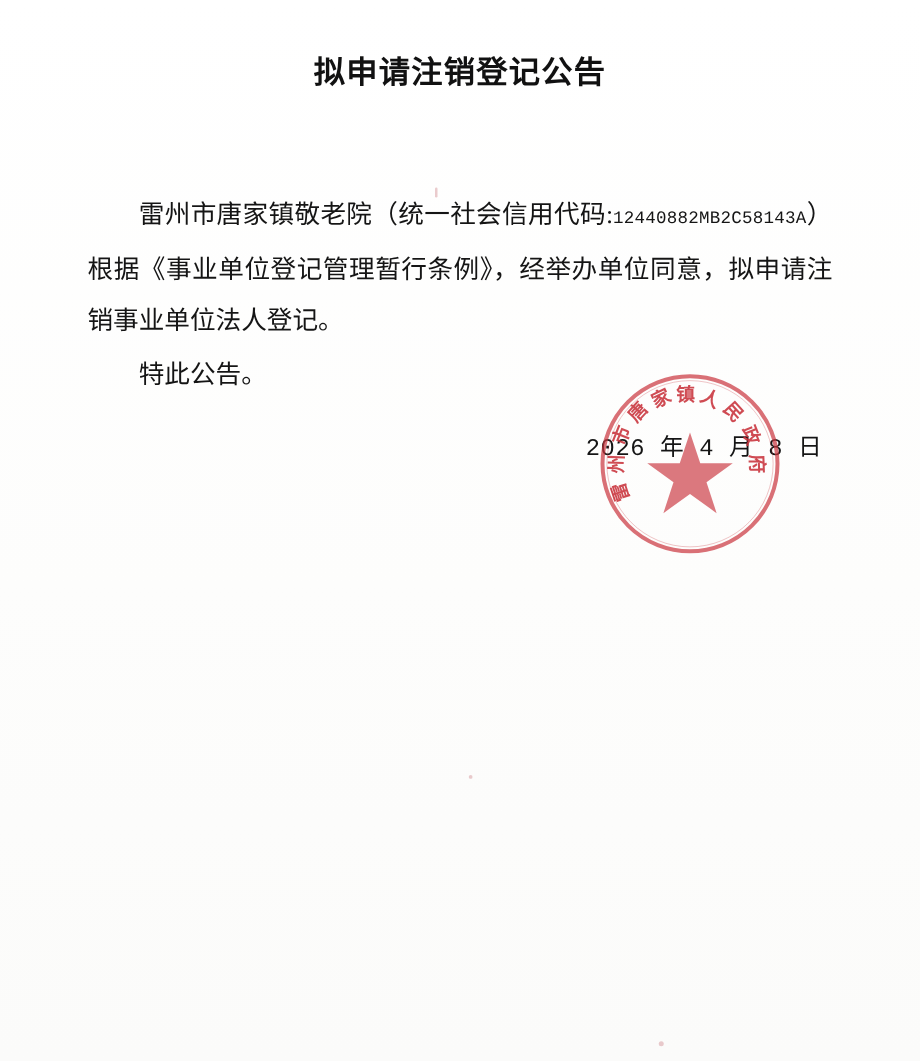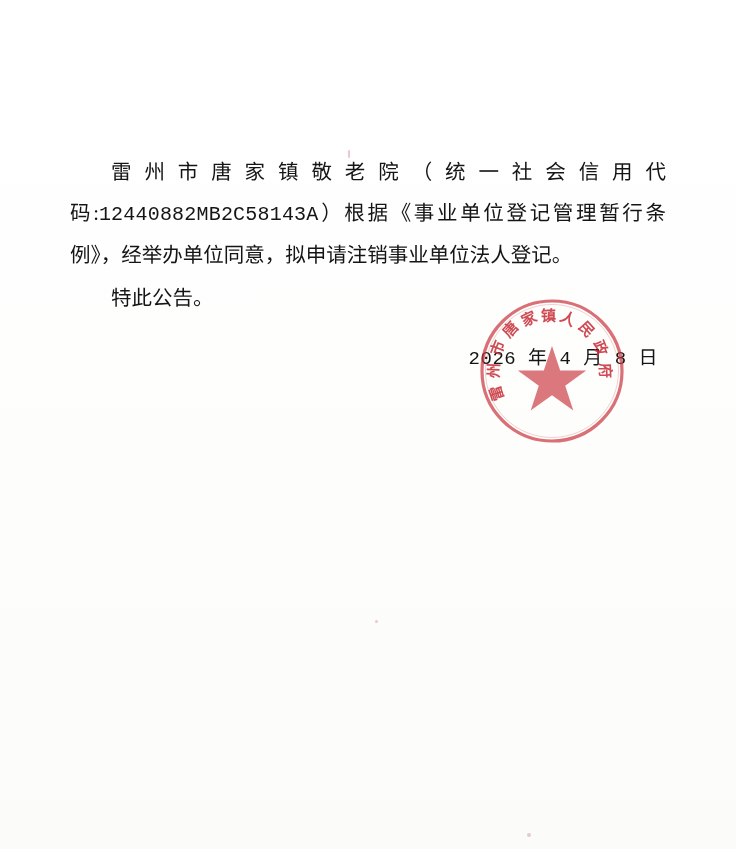--- a/index.html
+++ b/index.html
@@ -52,21 +52,21 @@
   }
   .para {
     margin: 0 0 0 0;
     text-indent: 2em;
   }
   .para + .para {
     margin-top: 2px;
   }
   .code-run {
     font-family: "Liberation Mono", "DejaVu Sans Mono", monospace;
-    font-size: 20px;
+    font-size: 14px;
     letter-spacing: 0.2px;
   }
 
   .signature {
     position: absolute;
     top: 340px;
     left: 0;
     width: 736px;
     text-align: right;
     padding-right: 72px;
@@ -127,20 +127,21 @@
     border-radius: 50%;
     opacity: 0.55;
   }
 </style>
 </head>
 <body>
 
 <div class="page">
 
   <div class="doc-title">
+    <span class="line">拟申请注销登记公告</span>
   </div>
 
   <div class="body-text">
     <p class="para"><span>雷州市唐家镇敬老院（统一社会信用代码:</span><span class="code-run">12440882MB2C58143A</span><span>）根据《事业单位登记管理暂行条例》，经举办单位同意，拟申请注销事业单位法人登记。</span></p>
     <p class="para">特此公告。</p>
   </div>
 
   <div class="signature">
     <span class="date">2026 年 4 月 8 日</span>
   </div>

